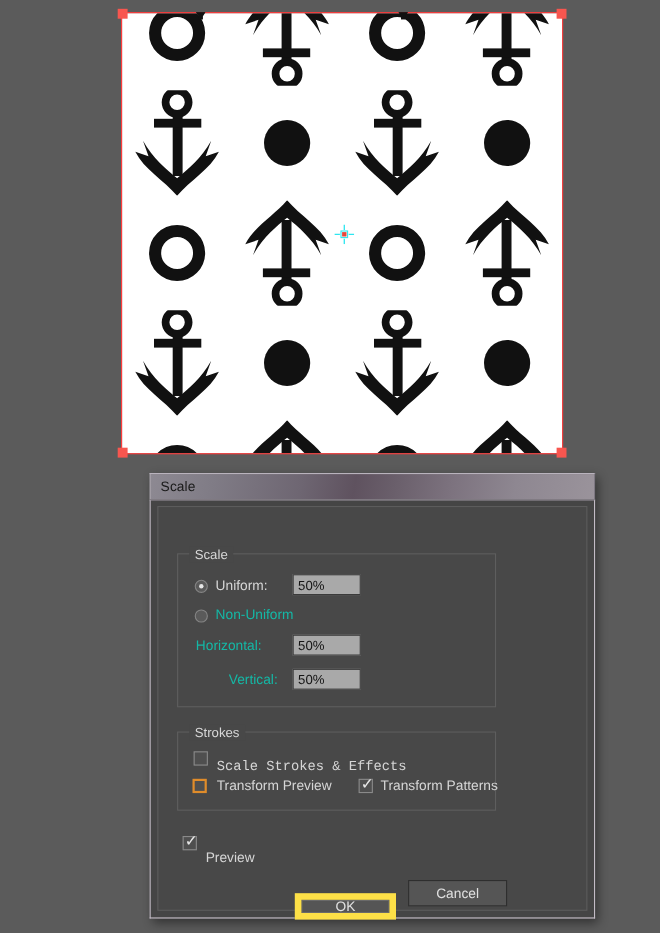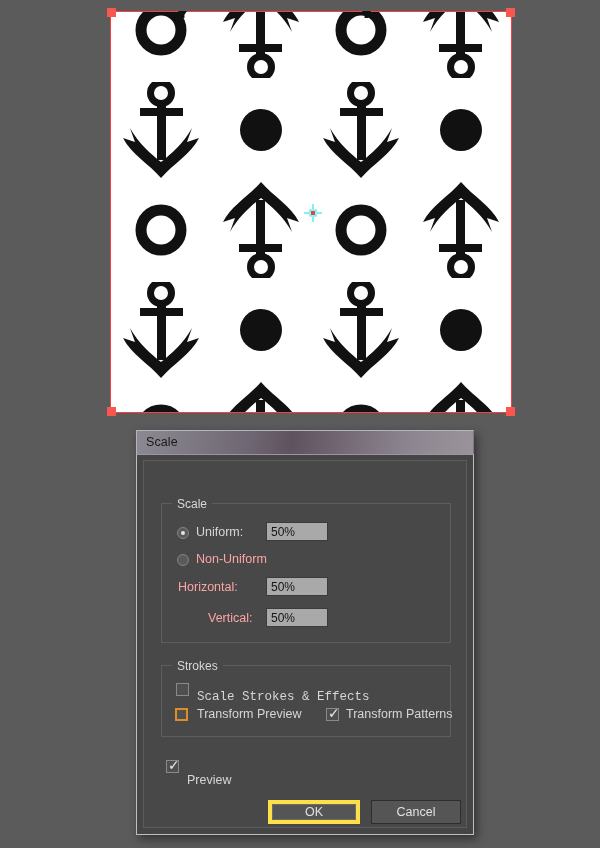--- a/index.html
+++ b/index.html
@@ -74,21 +74,21 @@
     position: absolute;
     left: 304px; top: 204px;
     width: 18px; height: 18px;
     pointer-events: none;
   }
 
   
   #scale-dialog {
     position: absolute;
     left: 136px; top: 430px;
-    width: 338px; height: 405px;
+    width: 405px; height: 405px;
     box-shadow: 3px 4px 9px rgba(0,0,0,0.45);
   }
 
   #dlg-titlebar {
     position: relative;
     height: 24px;
     background: linear-gradient(100deg,
         #8d8992 0%, #807c86 14%, #6e6672 34%,
         #5f525f 46%, #6a5f6b 55%, #7d737f 68%,
         #8e8791 82%, #9a939b 100%);
@@ -131,21 +131,21 @@
     font-size: 12px;
     color: #d8d8d8;
   }
 
   .row-label {
     position: absolute;
     font-size: 12.5px;
     color: #d6d6d6;
     white-space: nowrap;
   }
-  .row-label.dim { color: #fca5a5; }
+  .row-label.dim { color: #14b8a6; }
 
   
   .txt-input {
     position: absolute;
     width: 62px; height: 19px;
     background: #a9a9a9;
     border: 1px solid #3b3b3b;
     color: #151515;
     font-family: "Liberation Sans", sans-serif;
     font-size: 12px;
@@ -199,22 +199,23 @@
     border: 1px solid #2e2e2e;
     color: #e0e0e0;
     font-family: "Liberation Sans", sans-serif;
     font-size: 12.5px;
     display: flex;
     align-items: center;
     justify-content: center;
     cursor: default;
   }
   .btn.default {
-    border: 4px solid #fde047;
+    border: 6px solid #fde047;
     box-shadow: inset 0 0 0 1px #6a6a6a;
+    margin-top: 12px;
   }
 </style>
 </head>
 <body>
 
 <div id="canvas-area">
 
   <div id="artboard-wrap">
 
     <div id="artboard">

